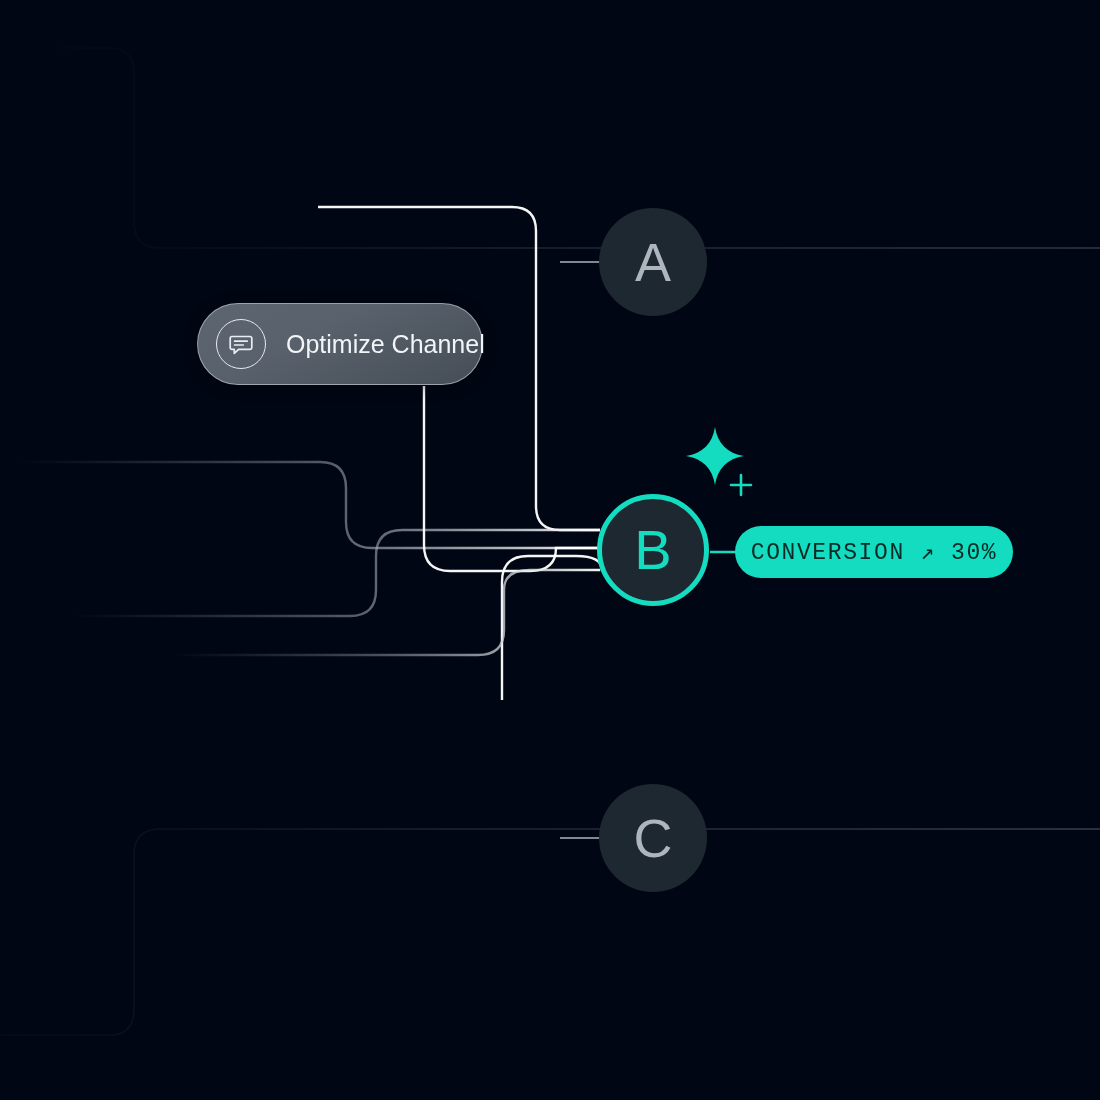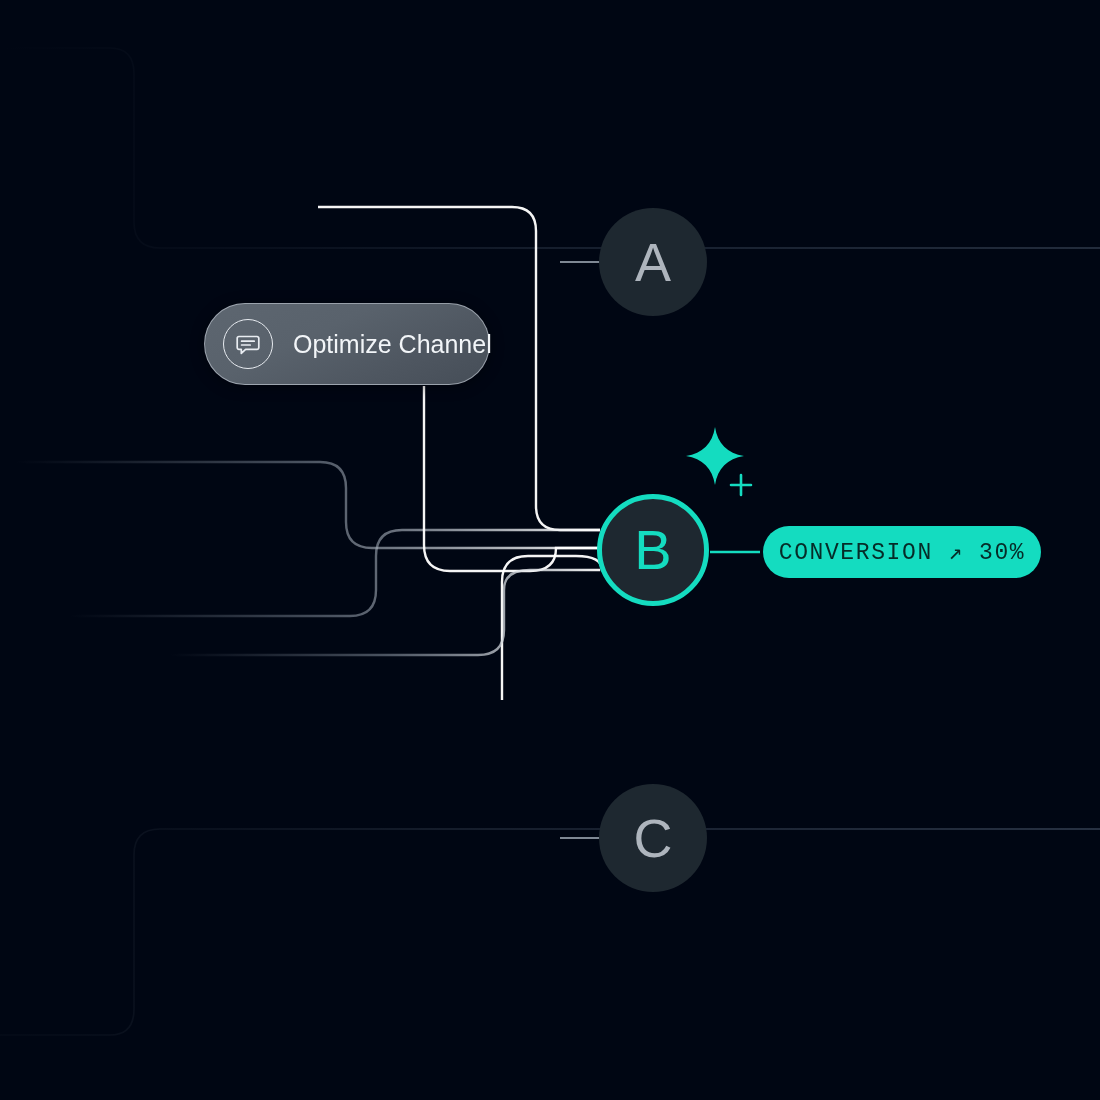--- a/index.html
+++ b/index.html
@@ -146,28 +146,28 @@
     <span class="glyph">C</span>
   </div>
 
   <svg class="sparkle" style="left:684px;top:425px;" width="62" height="62" viewBox="0 0 62 62" xmlns="http://www.w3.org/2000/svg">
     <path d="M31 2 C33.6 18.6 43.4 28.4 60 31 C43.4 33.6 33.6 43.4 31 60 C28.4 43.4 18.6 33.6 2 31 C18.6 28.4 28.4 18.6 31 2 Z" fill="#14dcc0"></path>
   </svg>
   <svg class="plusmark" style="left:728px;top:472px;" width="26" height="26" viewBox="0 0 26 26" xmlns="http://www.w3.org/2000/svg">
     <path d="M13 3 V23 M3 13 H23" stroke="#14dcc0" stroke-width="2.6" stroke-linecap="round"></path>
   </svg>
 
-  <div class="pill" style="left:204px;top:303px;width:286px;">
+  <div class="pill" style="left:197px;top:303px;width:286px;">
     <span class="ic">
       <svg width="28" height="28" viewBox="0 0 28 28" xmlns="http://www.w3.org/2000/svg" fill="none">
         <path d="M5 6.5 H23 A1.8 1.8 0 0 1 24.8 8.3 V17.6 A1.8 1.8 0 0 1 23 19.4 H11.6 L7.3 23.4 V19.4 H5 A1.8 1.8 0 0 1 3.2 17.6 V8.3 A1.8 1.8 0 0 1 5 6.5 Z" stroke="#e9edf2" stroke-width="1.7" stroke-linejoin="round"></path>
         <path d="M7.6 11.2 H20.2 M7.6 15.0 H16.2" stroke="#e9edf2" stroke-width="1.7" stroke-linecap="round"></path>
       </svg>
     </span>
     <span class="lbl">Optimize Channel</span>
   </div>
 
 
-  <div class="badge" style="left:763px;top:526px;width:278px;text-align:right;">
+  <div class="badge" style="left:735px;top:526px;width:278px;text-align:right;">
     <span class="btxt">CONVERSION ↗ 30%</span>
   </div>
 
 </div>
 
 </body></html>

